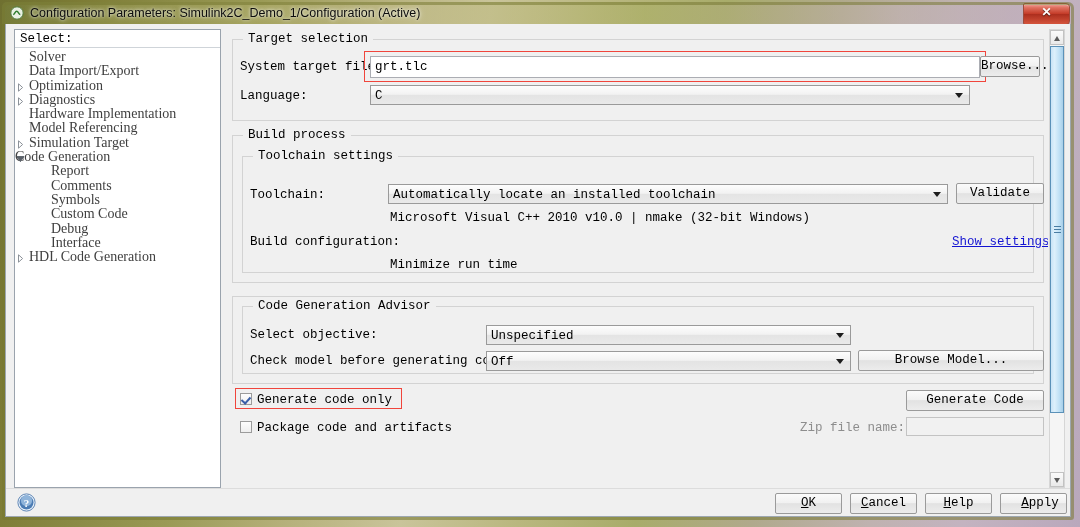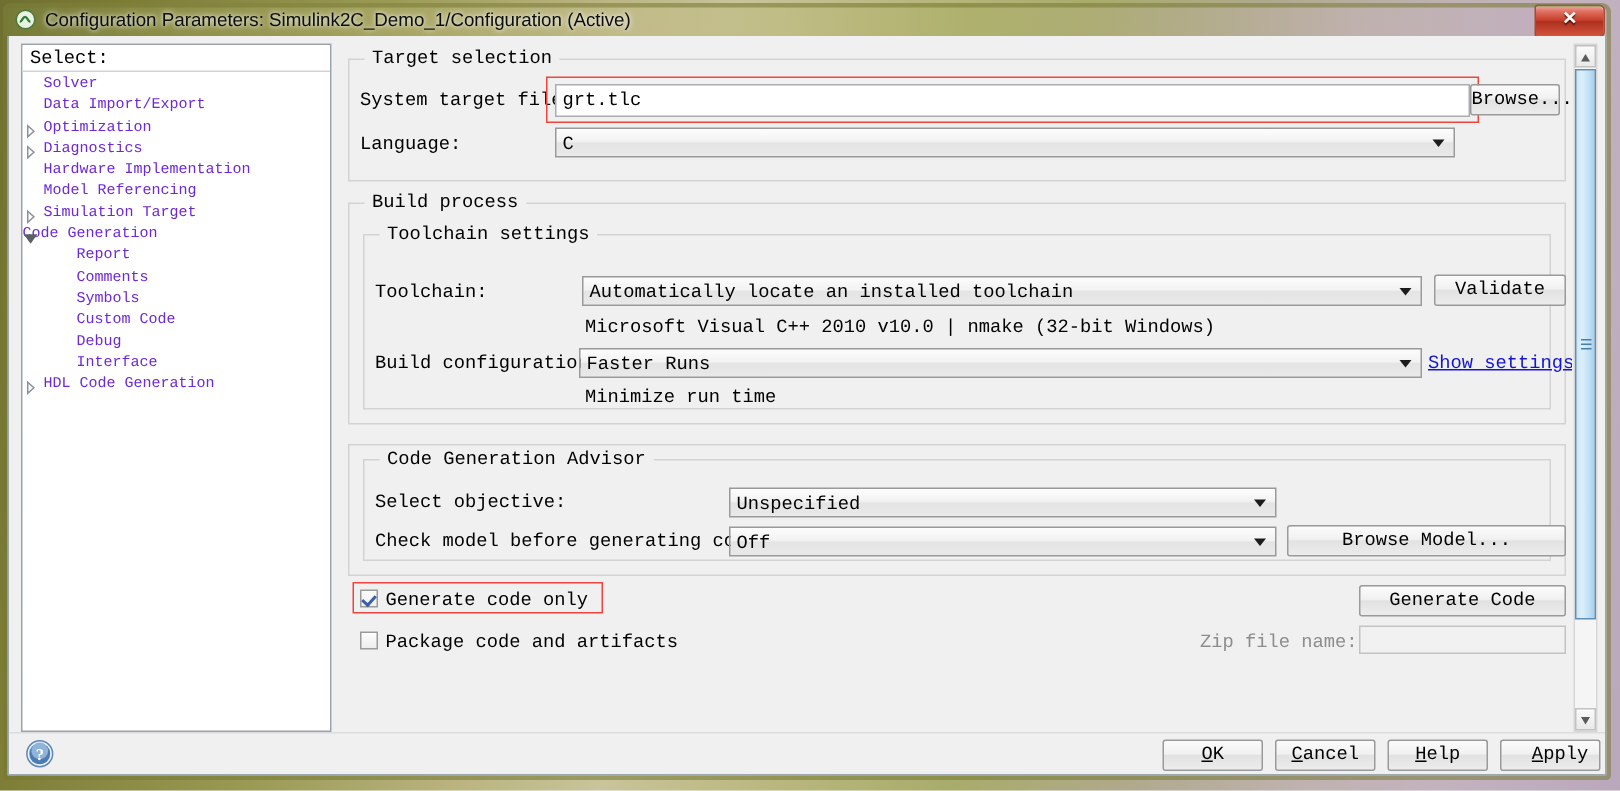--- a/index.html
+++ b/index.html
@@ -112,24 +112,24 @@
     font-family: "Liberation Mono", monospace;
     font-size: 12.5px;
     color: #000;
     padding: 2px 0 1px 5px;
     border-bottom: 1px solid #cfd4d9;
     background: #fff;
   }
   .tree-list { padding: 2px 0 0 0; }
   .tree-item {
     position: relative;
-    font-family: Liberation Mono, monospace;
-    font-size: 10px;
+    font-family: Liberation Serif, serif;
+    font-size: 14px;
     line-height: 14.3px;
-    color: #6d28d9;
+    color: #404040;
     white-space: nowrap;
     cursor: default;
   }
   .tree-item .lbl { display: inline-block; }
   .tw {
     position: absolute;
     left: 0; top: 3px;
     width: 11px; height: 11px;
   }
   .tw svg { display: block; }
@@ -422,24 +422,20 @@
       <div class="lab" style="left:22px; top:159px;">Toolchain:</div>
       <div class="combo" style="left:160px; top:155px; width:560px; height:20px;">
         <span>Automatically locate an installed toolchain</span>
         <span class="arrow"></span>
       </div>
       <div class="btn" style="left:728px; top:154px; width:88px; height:21px;">Validate</div>
 
       <div class="lab" style="left:162px; top:182px;">Microsoft Visual C++ 2010 v10.0 | nmake (32-bit Windows)</div>
 
       <div class="lab" style="left:22px; top:206px;">Build configuration:</div>
-      <div class="combo" style="left:158px; top:203px; width:562px; height:20px;">
-        <span>Faster Runs</span>
-        <span class="arrow"></span>
-      </div>
       <div class="link" style="left:724px; top:206px;">Show settings</div>
 
       <div class="lab" style="left:162px; top:229px;">Minimize run time</div>
 
       <div class="group" style="left:4px; top:267px; width:812px; height:88px;"></div>
       <div class="group" style="left:14px; top:277px; width:792px; height:68px;">
         <div class="gtitle">Code Generation Advisor</div>
       </div>
 
       <div class="lab" style="left:22px; top:299px;">Select objective:</div>

